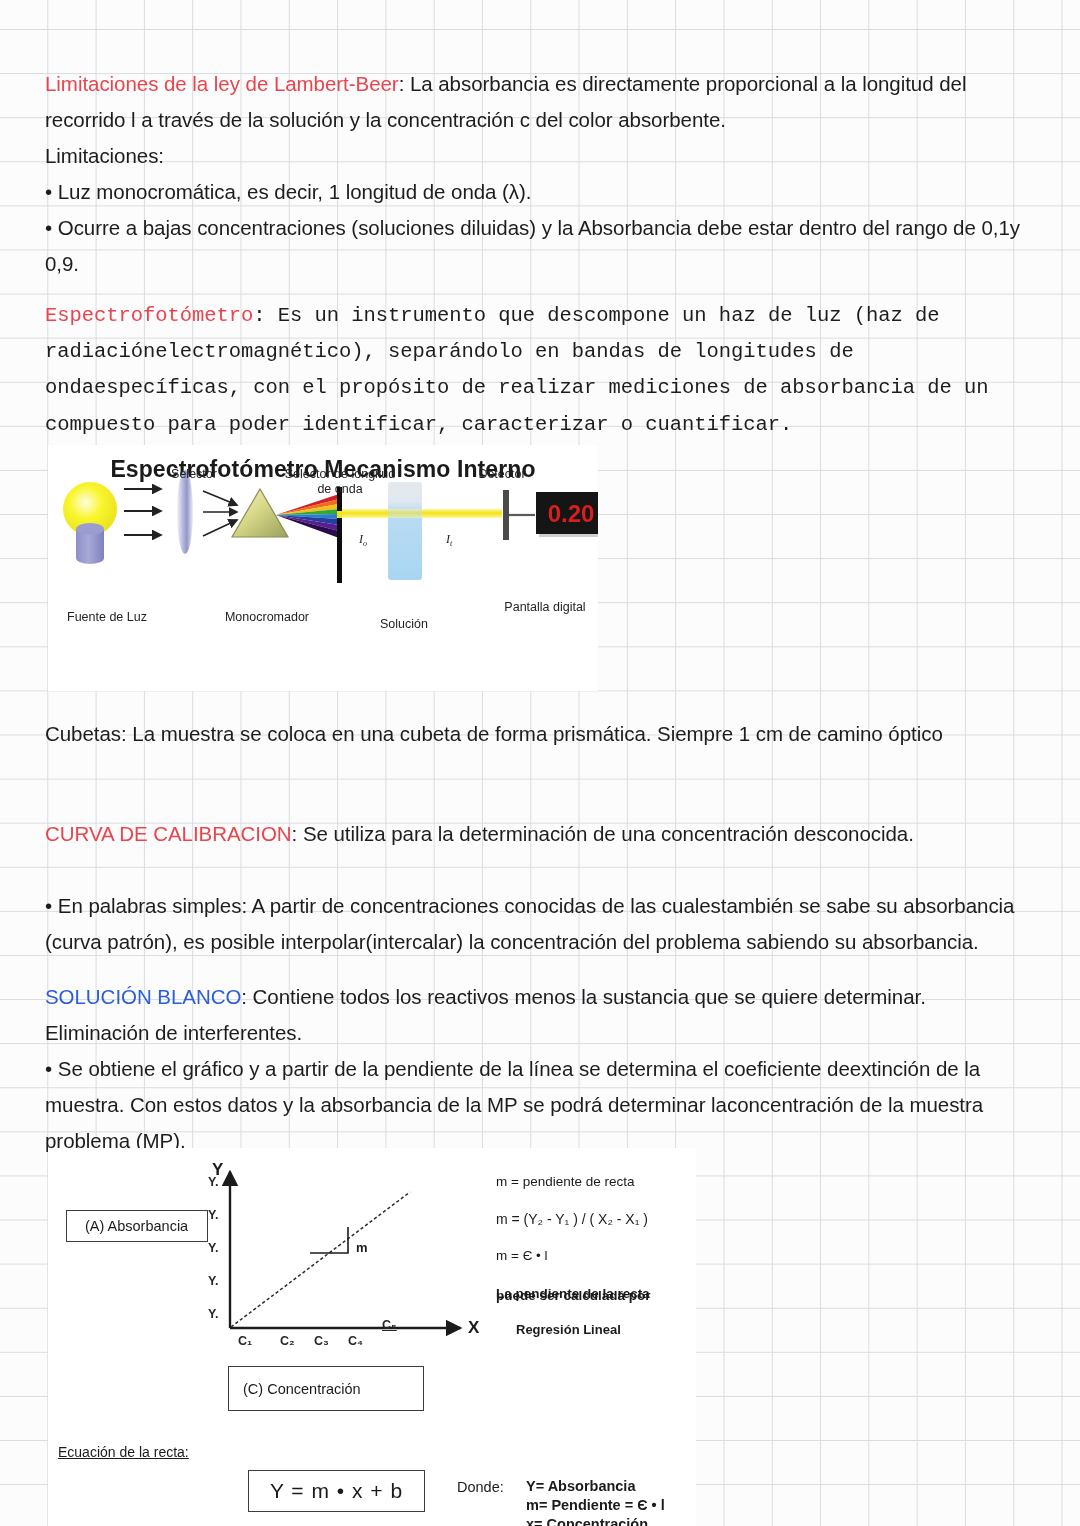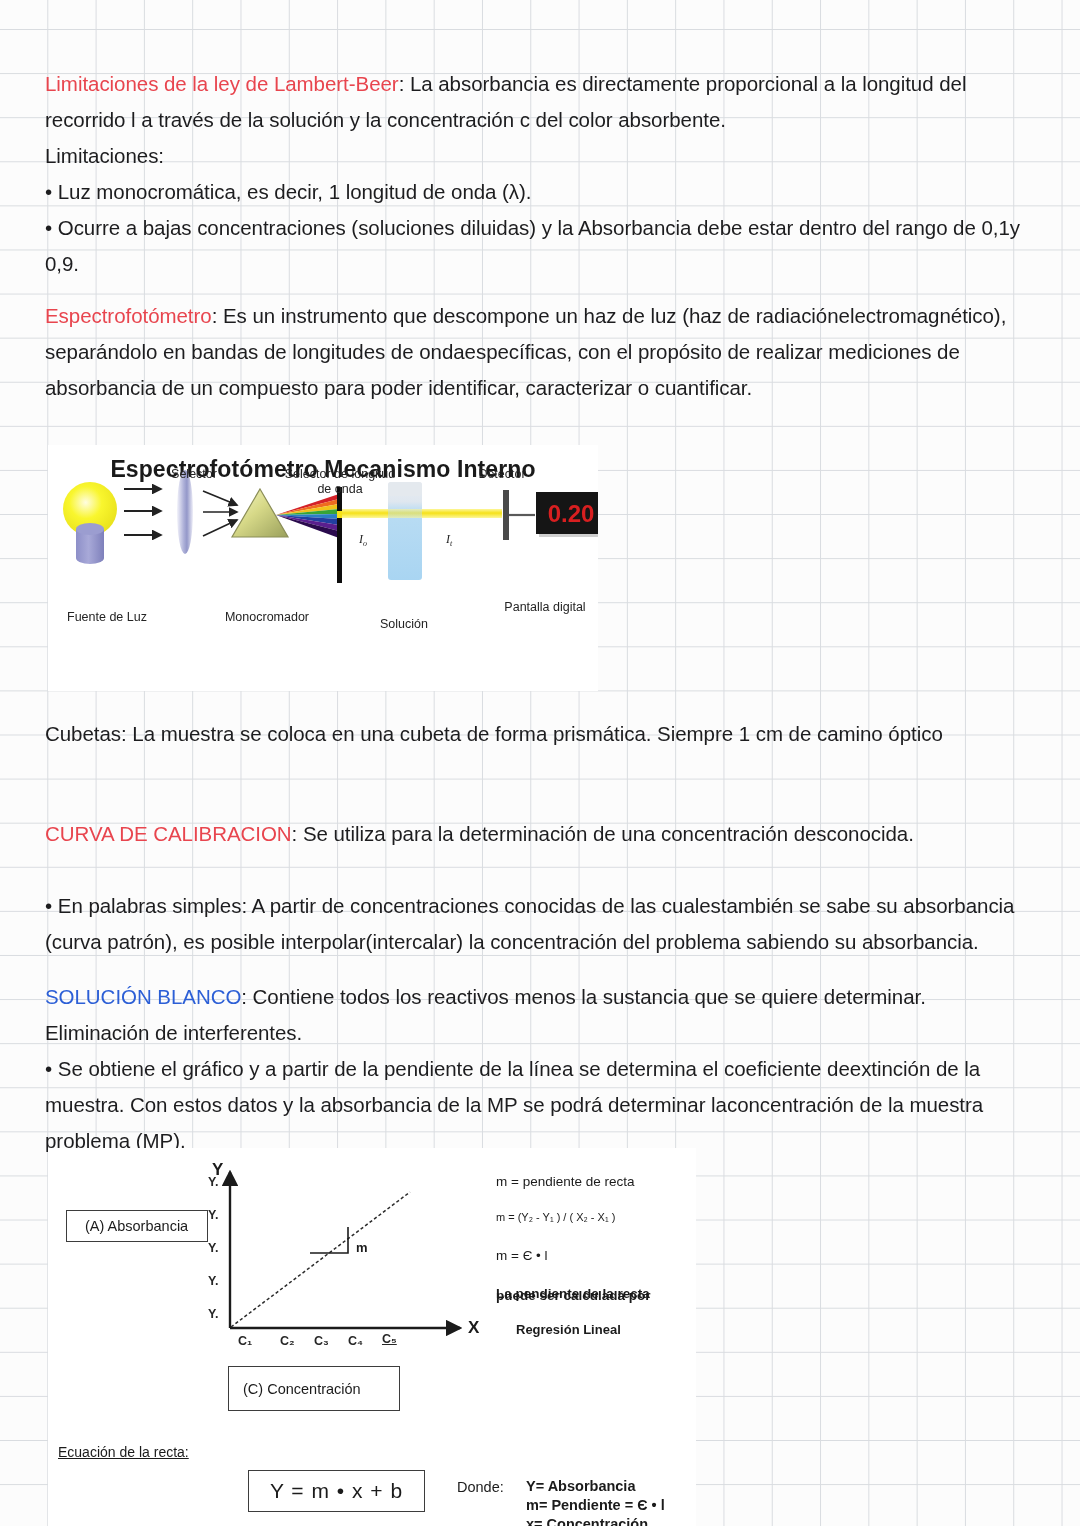--- a/index.html
+++ b/index.html
@@ -114,21 +114,21 @@
 <div id="page">
 
   <div class="txt" style="top:58px;"><span class="hl-red">Limitaciones de la ley de Lambert-Beer</span><span>: La absorbancia es directamente proporcional a la longitud del recorrido l a través de la solución y la concentración c del color absorbente.</span></div>
 
   <div class="txt" style="top:130px;">Limitaciones:</div>
 
   <div class="txt" style="top:166px;">• Luz monocromática, es decir, 1 longitud de onda (λ).</div>
 
   <div class="txt" style="top:202px;">• Ocurre a bajas concentraciones (soluciones diluidas) y la Absorbancia debe estar dentro del rango de 0,1y 0,9.</div>
 
-  <div class="txt" style="top:290px;"><span class="hl-red">Espectrofotómetro</span><span>: Es un instrumento que descompone un haz de luz (haz de radiaciónelectromagnético), separándolo en bandas de longitudes de ondaespecíficas, con el propósito de realizar mediciones de absorbancia de un compuesto para poder identificar, caracterizar o cuantificar.</span></div>
+  <div class="txt" style="top:290px;font-family:Liberation Mono, monospace;"><span class="hl-red">Espectrofotómetro</span><span>: Es un instrumento que descompone un haz de luz (haz de radiaciónelectromagnético), separándolo en bandas de longitudes de ondaespecíficas, con el propósito de realizar mediciones de absorbancia de un compuesto para poder identificar, caracterizar o cuantificar.</span></div>
 
   <div id="fig-spectro">
 
     <div id="spectro-title">Espectrofotómetro  Mecanismo Interno</div>
 
     <svg width="550" height="246" viewBox="0 0 550 246" style="position:absolute;left:0;top:0;">
       <defs>
         <radialGradient id="bulbG" cx="42%" cy="38%" r="62%">
           <stop offset="0%" stop-color="#fffde0"></stop>
           <stop offset="48%" stop-color="#f9f62e"></stop>
@@ -257,29 +257,29 @@
     <div class="axis-tick" style="left:160px; top:27px;">Y.</div>
     <div class="axis-tick" style="left:160px; top:60px;">Y.</div>
     <div class="axis-tick" style="left:160px; top:93px;">Y.</div>
     <div class="axis-tick" style="left:160px; top:126px;">Y.</div>
     <div class="axis-tick" style="left:160px; top:159px;">Y.</div>
 
     <div class="axis-tick" style="left:190px; top:186px;text-align:center;">C₁</div>
     <div class="axis-tick" style="left:232px; top:186px;">C₂</div>
     <div class="axis-tick" style="left:266px; top:186px;">C₃</div>
     <div class="axis-tick" style="left:300px; top:186px;">C₄</div>
-    <div class="axis-tick" style="left:334px; top:184px;text-decoration:underline;">C₅</div>
+    <div class="axis-tick" style="left:334px; top:170px;text-decoration:underline;">C₅</div>
 
     <div class="cv-txt" style="left:308px; top:92px; font-size:13px; font-weight:bold;">m</div>
 
     <div class="cv-box" style="left:18px; top:62px; width:142px; height:32px; padding-left:18px;">(A)  Absorbancia</div>
-    <div class="cv-box" style="left:180px; top:218px; width:172px; height:45px; padding-left:14px;">(C)    Concentración</div>
+    <div class="cv-box" style="left:180px; top:218px; width:196px; height:45px; padding-left:14px;">(C)    Concentración</div>
 
     <div class="cv-txt" style="left:448px; top:26px;  font-size:13.5px;">m = pendiente de recta</div>
-    <div class="cv-txt" style="left:448px; top:63px;  font-size:11px;">m = (Y₂ - Y₁ ) / ( X₂ - X₁ )</div>
+    <div class="cv-txt" style="left:448px; top:63px;  font-size:14px;">m = (Y₂ - Y₁ ) / ( X₂ - X₁ )</div>
     <div class="cv-txt" style="left:448px; top:100px; font-size:13.5px;">m = Є • l</div>
 
     <div class="cv-txt" style="left:448px; top:138px; font-size:13.5px; font-weight:bold;">La pendiente de la recta</div>
     <div class="cv-txt" style="left:448px; top:140px; font-size:13.5px; font-weight:bold;">puede ser calculada por</div>
     <div class="cv-txt" style="left:448px; top:174px; font-size:13px; font-weight:bold;padding-left:20px;">Regresión Lineal</div>
 
     <div class="cv-txt" style="left:10px; top:296px; font-size:14px; text-decoration:underline;">Ecuación de la recta:</div>
 
     <div class="cv-box" style="left:200px; top:322px; width:177px; height:42px; justify-content:center; font-size:21px; letter-spacing:1px;">Y = m • x  + b</div>
 

